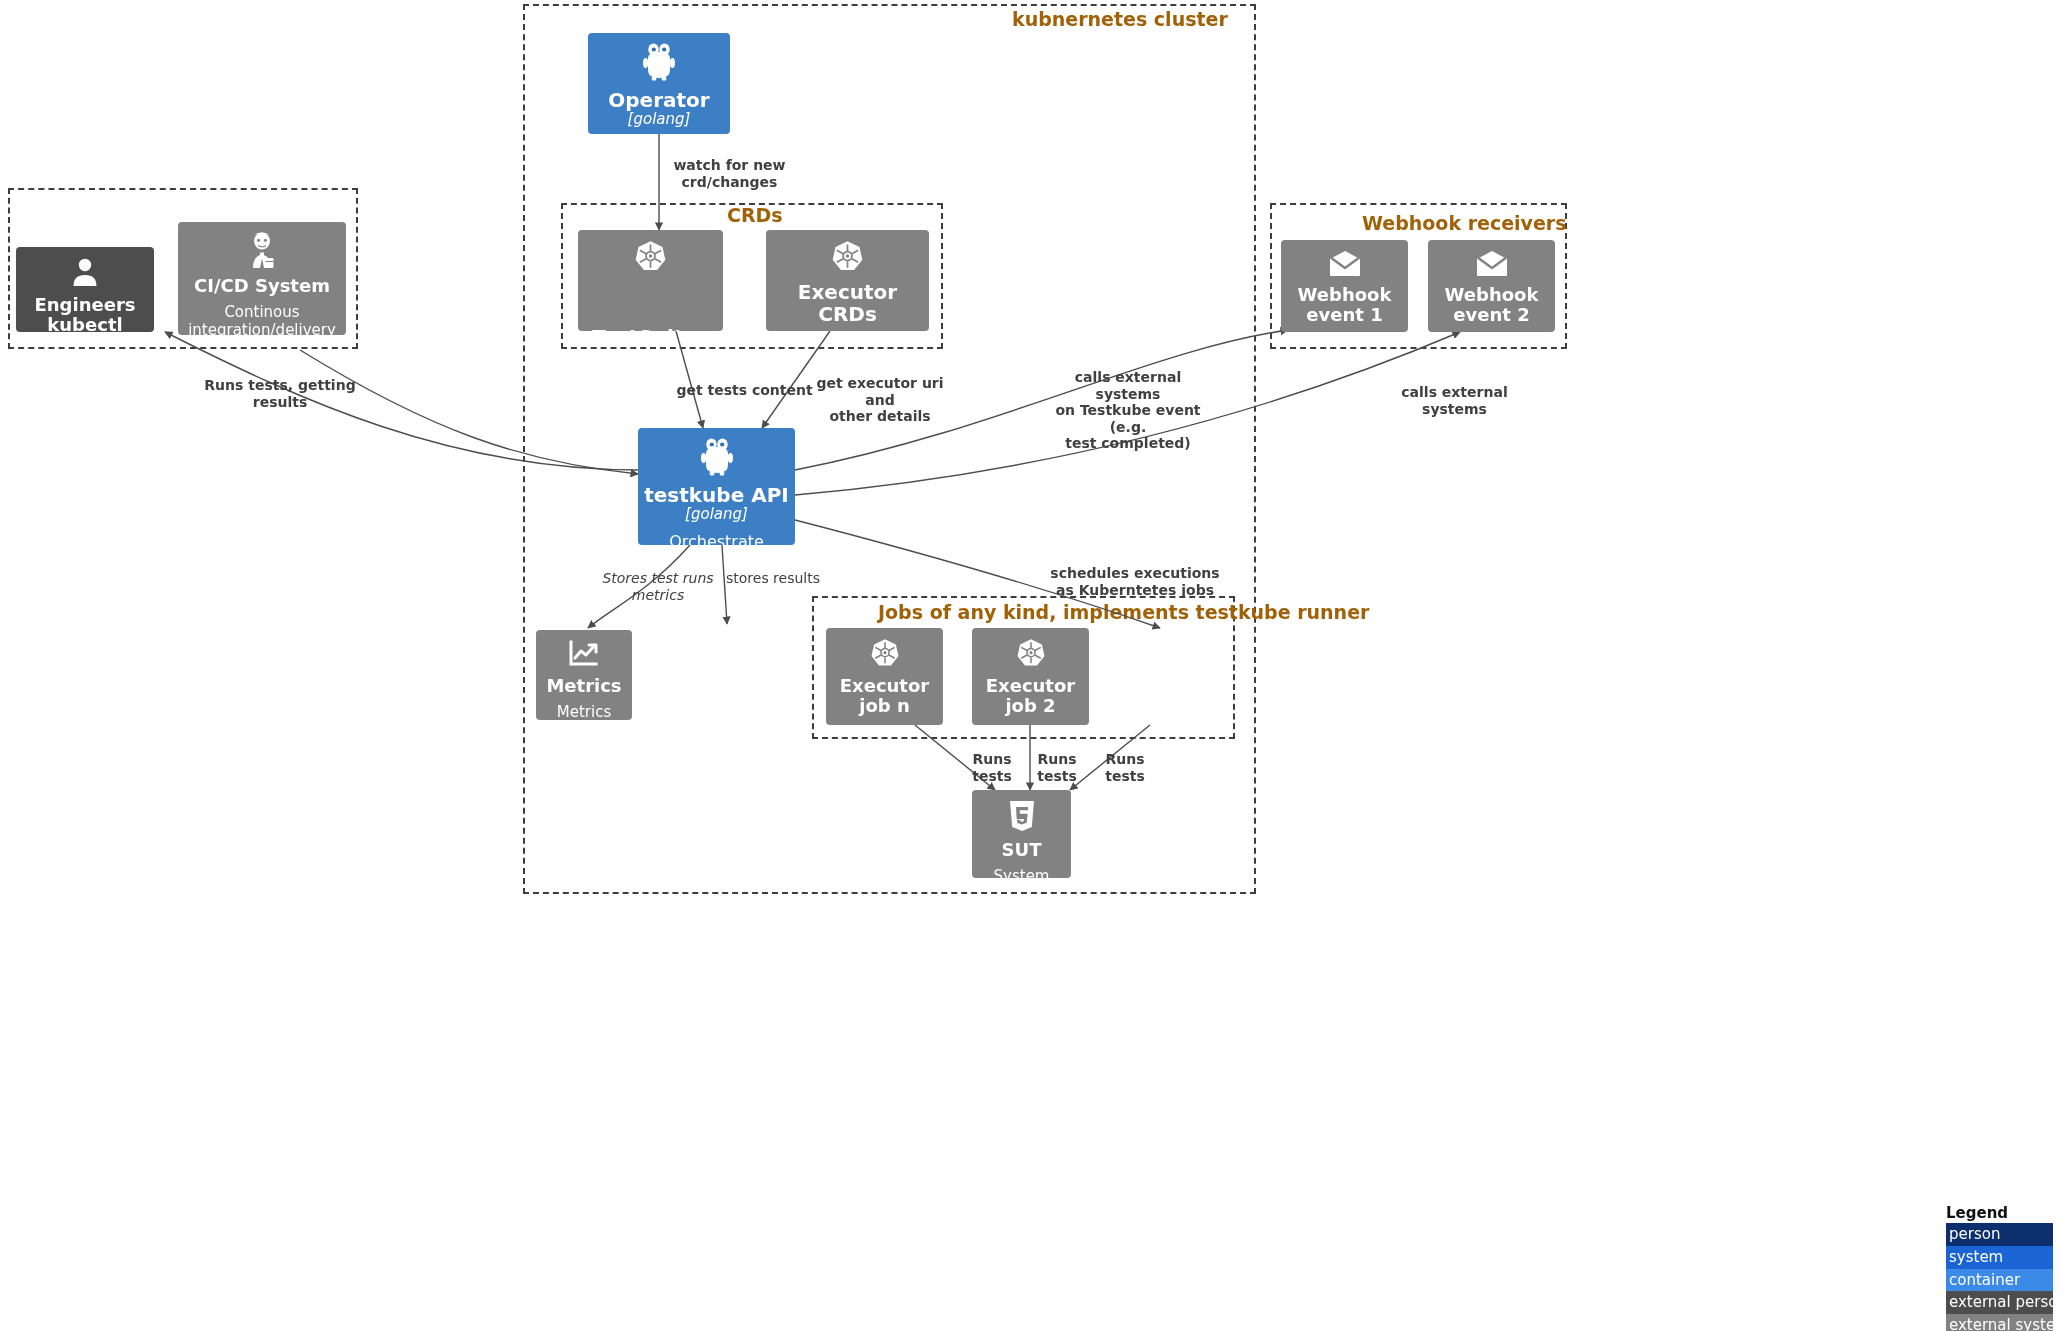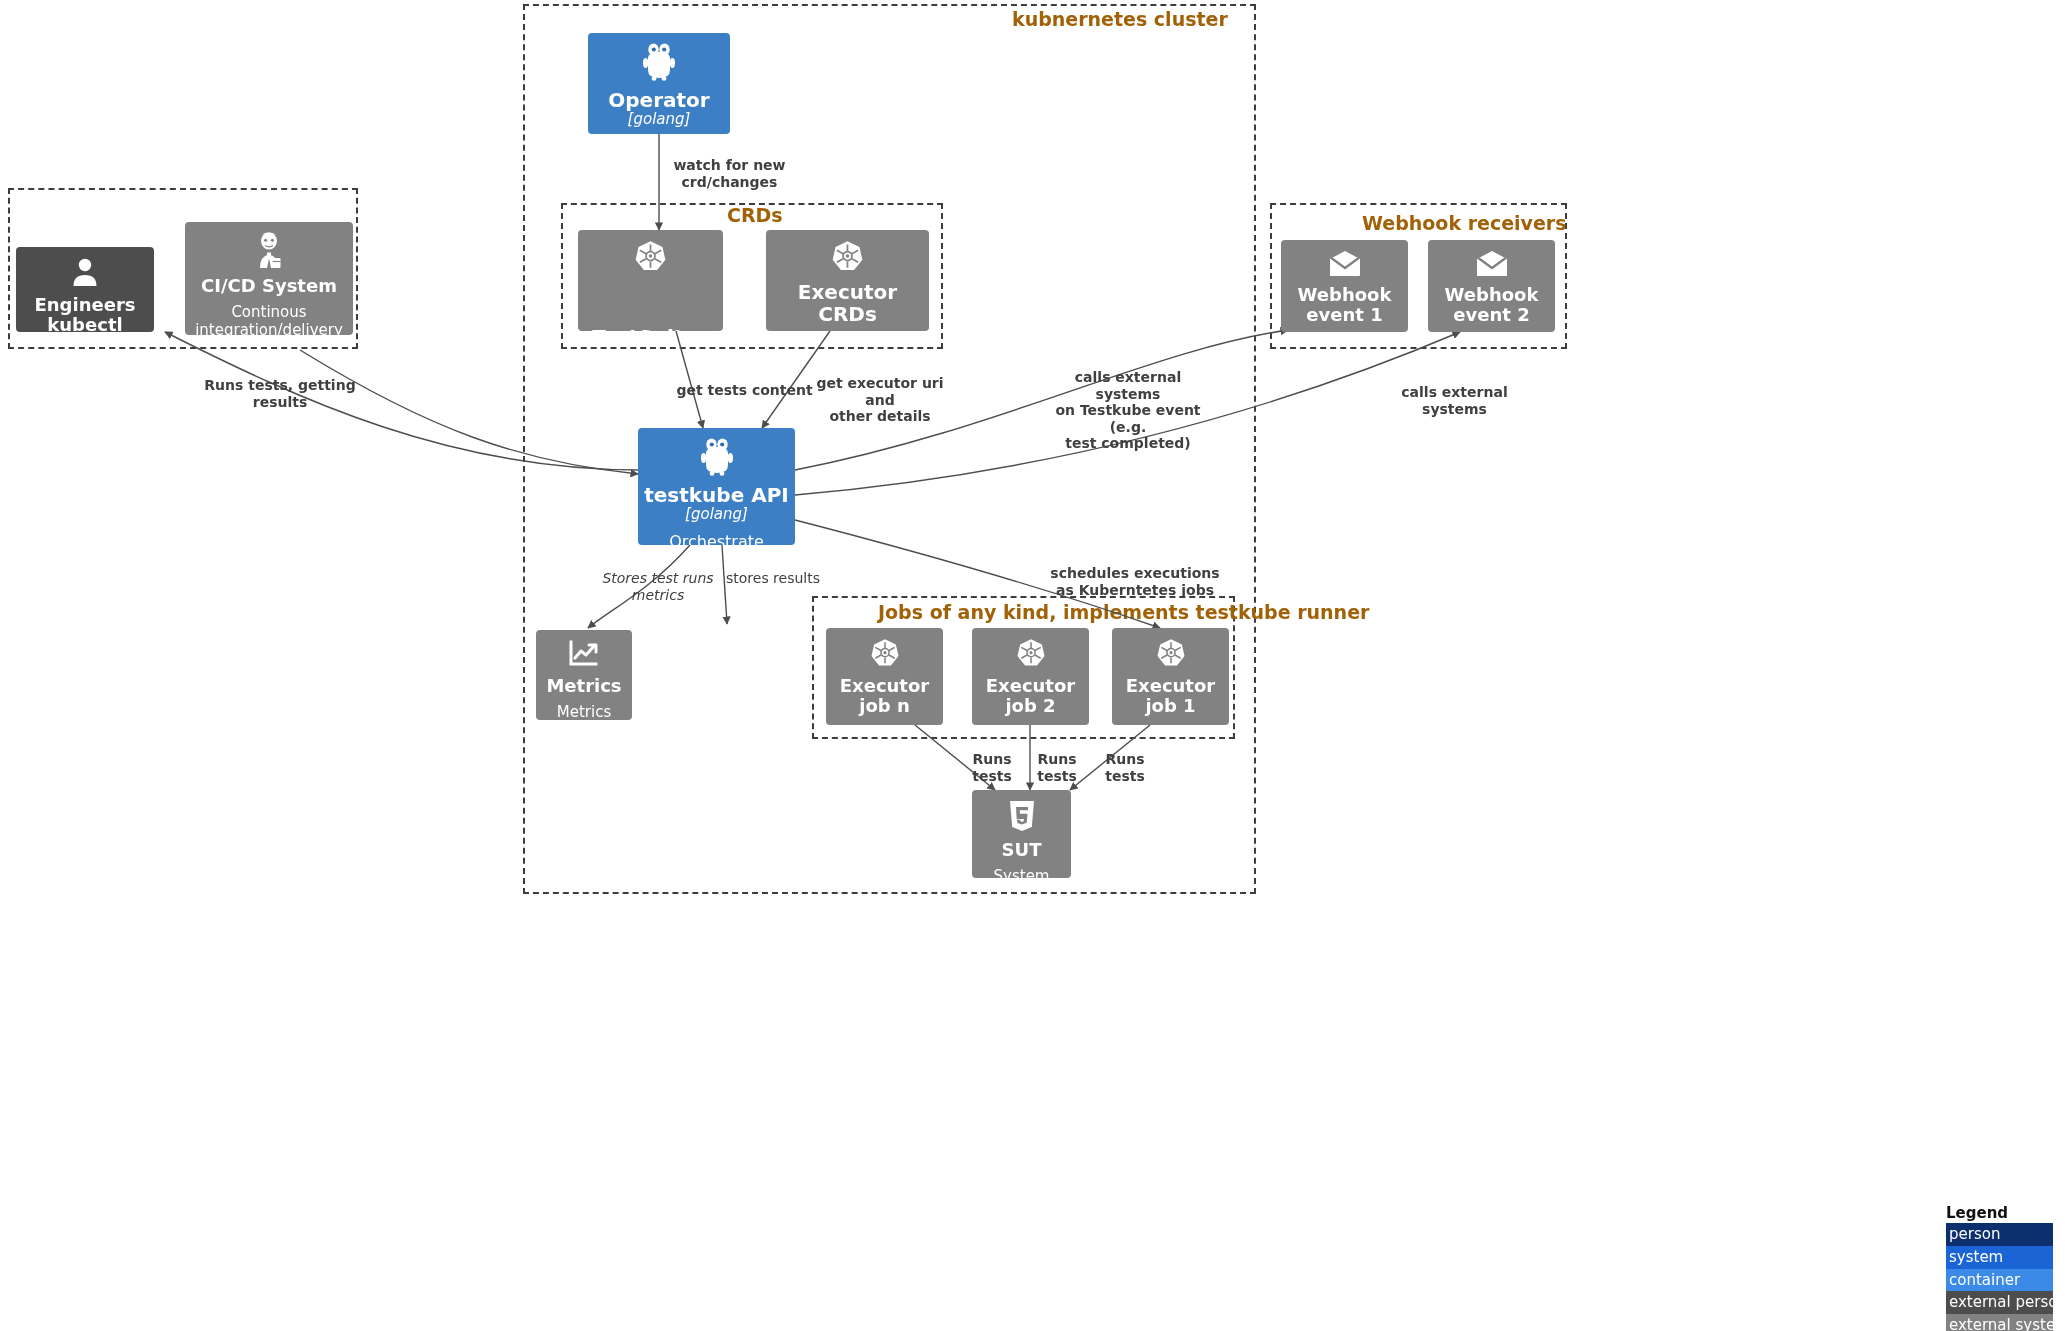--- a/index.html
+++ b/index.html
@@ -224,21 +224,21 @@
     <span class="icon">
       <svg width="30" height="30" viewBox="0 0 30 30">
         <circle cx="15" cy="8" r="6.2" fill="#fff"></circle>
         <path d="M3.5 29 q0-11 11.5-11 t11.5 11 z" fill="#fff"></path>
       </svg>
     </span>
     <span class="name">Engineers kubectl</span>
 
   </div>
 
-  <div class="node fill-ext-system small" style="left:178px; top:222px; width:168px; height:113px;margin-left:7px;">
+  <div class="node fill-ext-system small" style="left:178px; top:222px; width:168px; height:113px;">
     <span class="icon">
       <svg width="34" height="36" viewBox="0 0 34 36">
         <ellipse cx="17" cy="9" rx="8" ry="8.6" fill="#fff"></ellipse>
         <circle cx="13.6" cy="8.2" r="1.5" fill="#828282"></circle>
         <circle cx="20.4" cy="8.2" r="1.5" fill="#828282"></circle>
         <path d="M13 13.5 q4 2.6 8 0" stroke="#828282" stroke-width="1.2" fill="none"></path>
         <path d="M9.5 2.5 q7.5-4 15 0.5 q-7-2-15-0.5 z" fill="#fff"></path>
         <path d="M8 36 q0-12 9-13.5 l0 4 l-2 9.5 z" fill="#fff"></path>
         <path d="M26 36 q0-12-9-13.5 l0 4 l2 9.5 z" fill="#fff"></path>
         <rect x="15" y="20.5" width="4" height="6" fill="#fff"></rect>
@@ -308,34 +308,20 @@
           <circle cx="20" cy="19.5" r="5.4"></circle>
           <path d="M20 5.5 V13.2 M20 26 V33.5 M7 12.5 L14.8 16.6 M25.2 22.6 L33 27 M7 27 L14.8 22.6 M25.2 16.6 L33 12.5"></path>
         </g>
         <circle cx="20" cy="19.5" r="2.1" fill="#828282"></circle>
       </svg>
     </span>
     <span class="name">Executor job 2</span>
     <span class="desc">postman/collection</span>
   </div>
 
-  <div class="node fill-ext-system small" style="left:1112px; top:628px; width:117px; height:97px;">
-    <span class="icon">
-      <svg width="30" height="30" viewBox="0 0 40 40">
-        <path d="M20 1.5 34.5 8.5 38 24 28 36.5 12 36.5 2 24 5.5 8.5 z" fill="#fff"></path>
-        <g stroke="#828282" stroke-width="2.1" fill="none">
-          <circle cx="20" cy="19.5" r="5.4"></circle>
-          <path d="M20 5.5 V13.2 M20 26 V33.5 M7 12.5 L14.8 16.6 M25.2 22.6 L33 27 M7 27 L14.8 22.6 M25.2 16.6 L33 12.5"></path>
-        </g>
-        <circle cx="20" cy="19.5" r="2.1" fill="#828282"></circle>
-      </svg>
-    </span>
-    <span class="name">Executor job 1</span>
-    <span class="desc">curl/test</span>
-  </div>
 
   <div class="node fill-ext-system small" style="left:972px; top:790px; width:99px; height:88px;">
     <span class="icon">
       <svg width="28" height="32" viewBox="0 0 28 32">
         <path d="M2 1 h24 l-2.2 26 L14 31 L4.2 27 z" fill="#fff"></path>
         <path d="M8 7 h12 v3.2 h-8.4 l0.4 3.6 h7.6 l-0.9 9 L14 24.6 l-4.7-1.5 l-0.3-3.4 h3.2 l0.15 1.6 L14 21.7 l1.7-0.4 l0.2-2.2 h-7.2 z" fill="#828282"></path>
       </svg>
     </span>
     <span class="name">SUT</span>
     <span class="desc">System Under Test</span>

